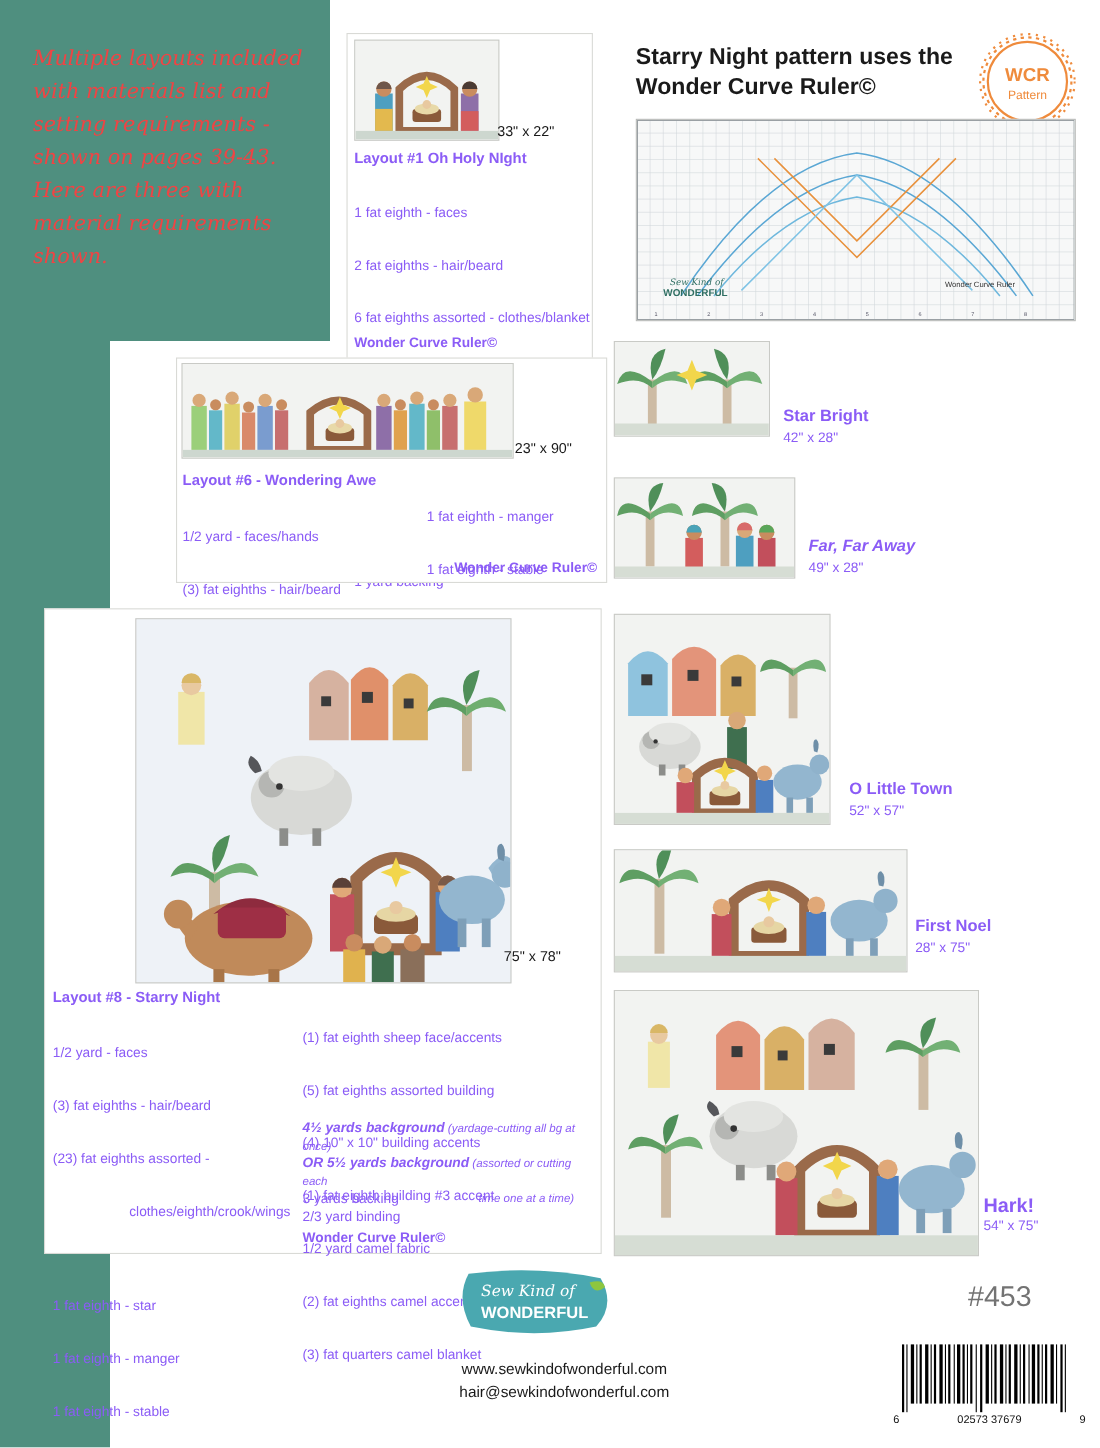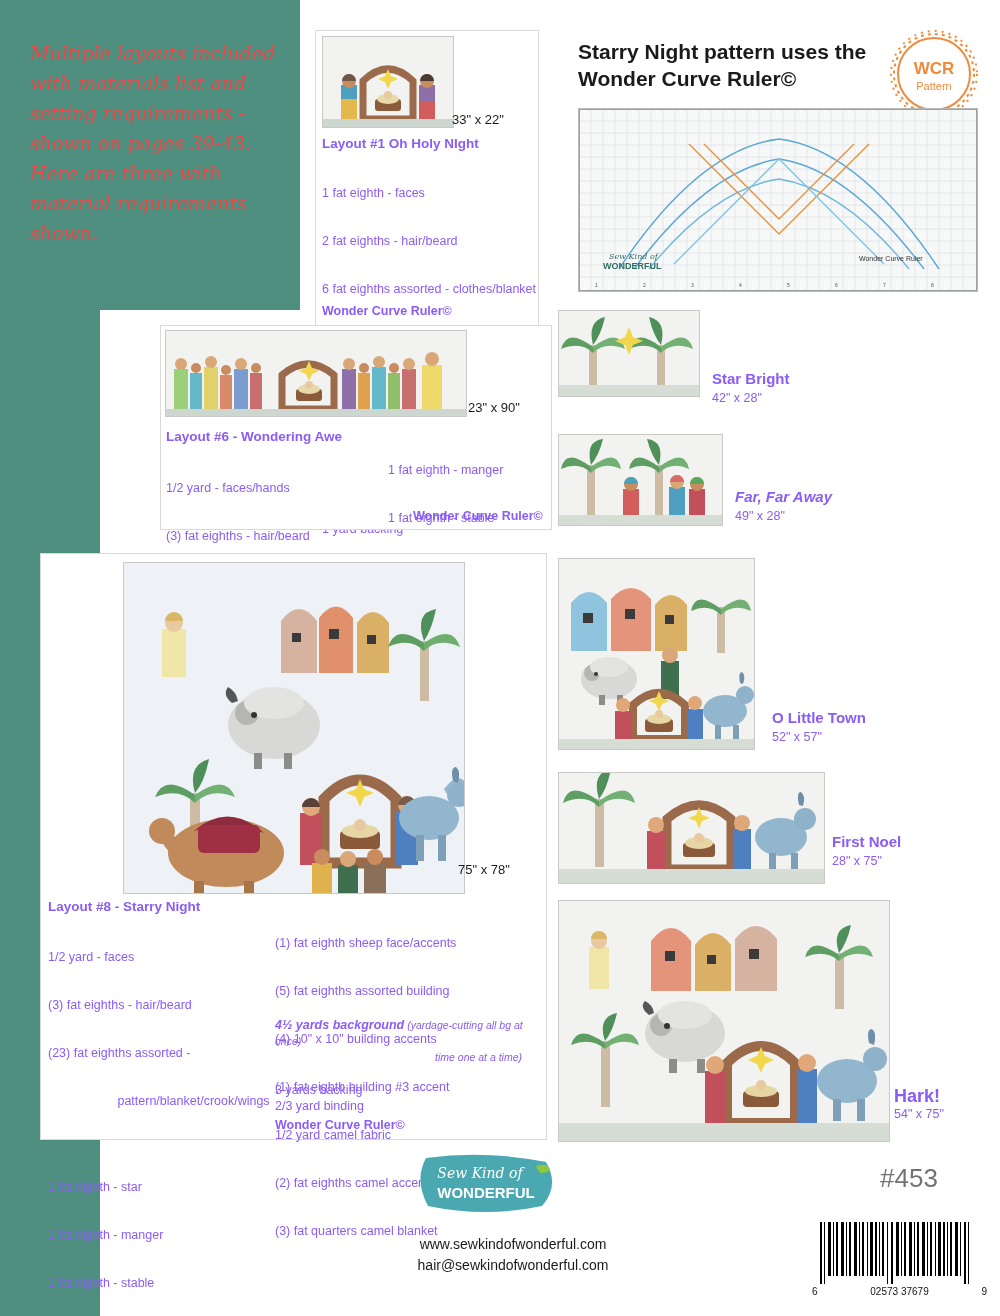--- a/index.html
+++ b/index.html
@@ -433,21 +433,21 @@
         <circle cx="251" cy="294" r="8" fill="#c98c5f"></circle>
       </g>
     </svg>
   </div>
   <div class="dim" style="left:458px; top:862px;">75" x 78"</div>
   <div class="t blk bold sz13" style="left:48px; top:898px;">Layout #8 - Starry Night</div>
   <div class="t blk sz12" style="left:48px; top:917px;">
     <div>1/2 yard - faces</div>
     <div>(3) fat eighths - hair/beard</div>
     <div>(23) fat eighths assorted -</div>
-    <div>                    pattern/blanket/crook/wings</div>
+    <div>                    clothes/eighth/crook/wings</div>
     <div style="height:6px"></div>
     <div>1 fat eighth - star</div>
     <div>1 fat eighth - manger</div>
     <div>1 fat eighth - stable</div>
     
     
     
     
     
     
@@ -456,20 +456,21 @@
     <div>(1) fat eighth sheep face/accents</div>
     <div>(5) fat eighths assorted building</div>
     <div>(4) 10" x 10" building accents</div>
     <div>(1) fat eighth building #3 accent</div>
     <div>1/2 yard camel fabric</div>
     <div>(2) fat eighths camel accents</div>
     <div>(3) fat quarters camel blanket</div>
   </div>
   <div class="t sz12 blk" style="left:275px; top:1017px; width:265px; white-space:normal;">
     <div><span class="bold ital">4½ yards background</span><span class="ital sz10"> (yardage-cutting all bg at once)</span></div>
+    <div><span class="bold ital">OR 5½ yards background</span><span class="ital sz10"> (assorted or cutting each</span></div>
     <div style="text-align:right; padding-right:18px;"><span class="ital sz10">time one at a time)</span></div>
   </div>
   <div class="t blk sz12" style="left:275px; top:1082px;">3 yards backing</div>
   <div class="t blk sz12" style="left:275px; top:1098px;">2/3 yard binding</div>
   <div class="t blk bold sz12" style="left:275px; top:1117px;">Wonder Curve Ruler©</div>
 
   <div class="quiltbox" style="left:558px; top:310px; width:140px; height:85px;">
     <svg viewBox="0 0 140 85" width="140" height="85">
       <rect width="140" height="85" fill="#f2f3f1"></rect>
       <g>

